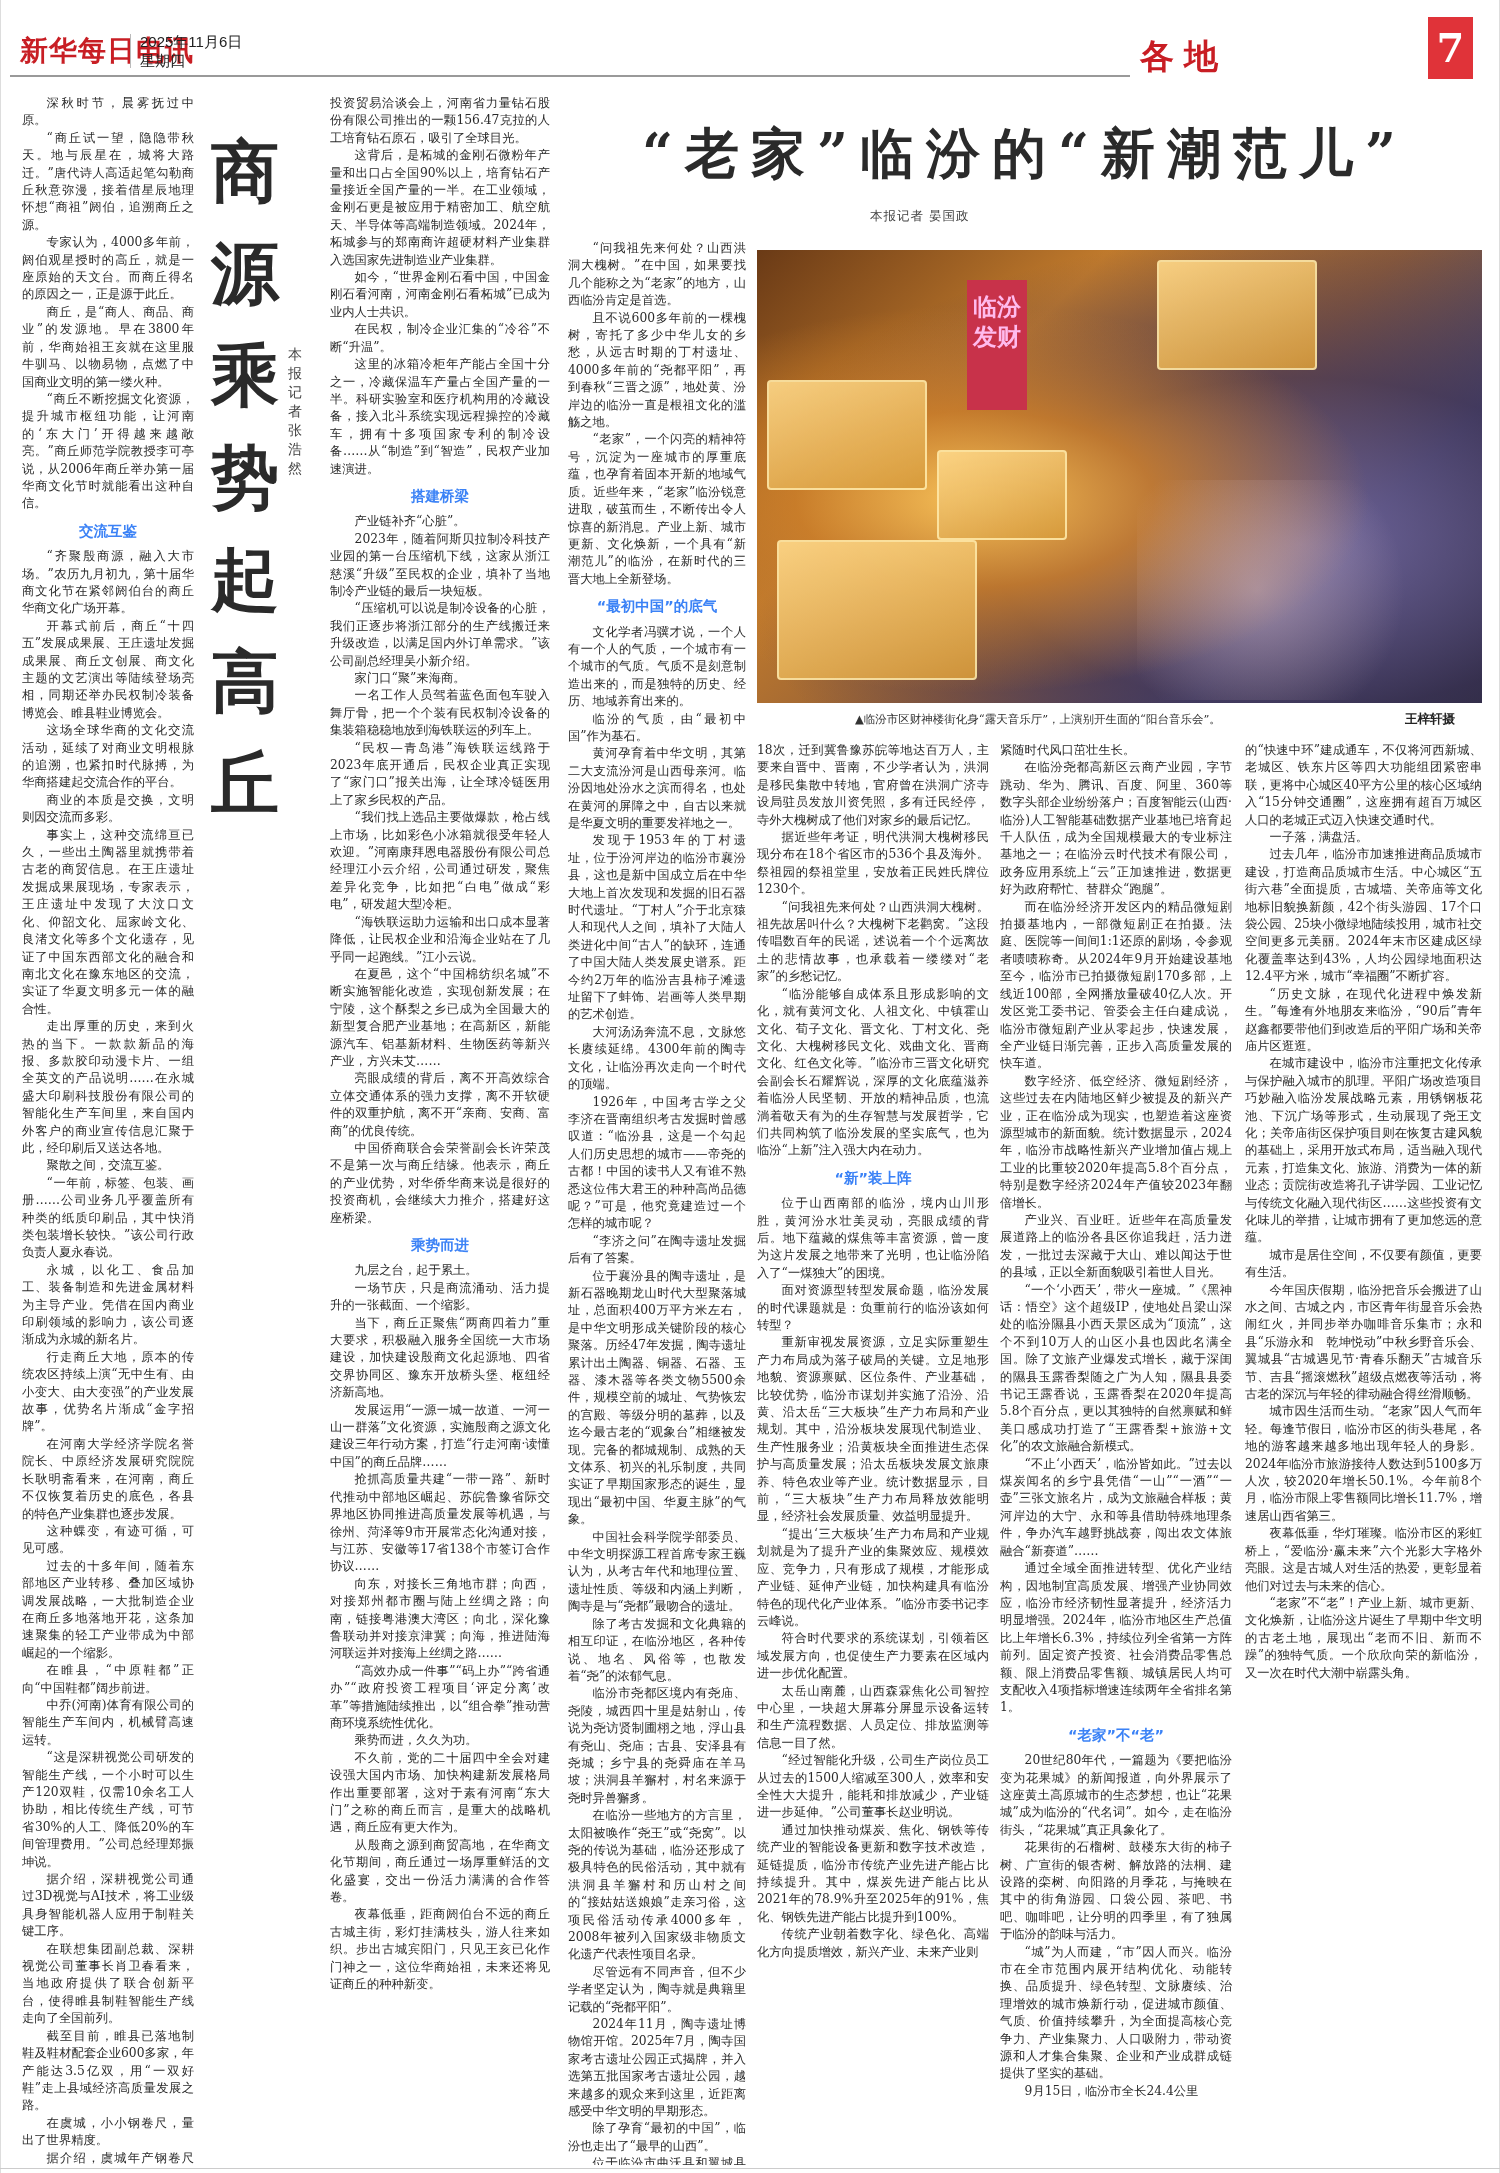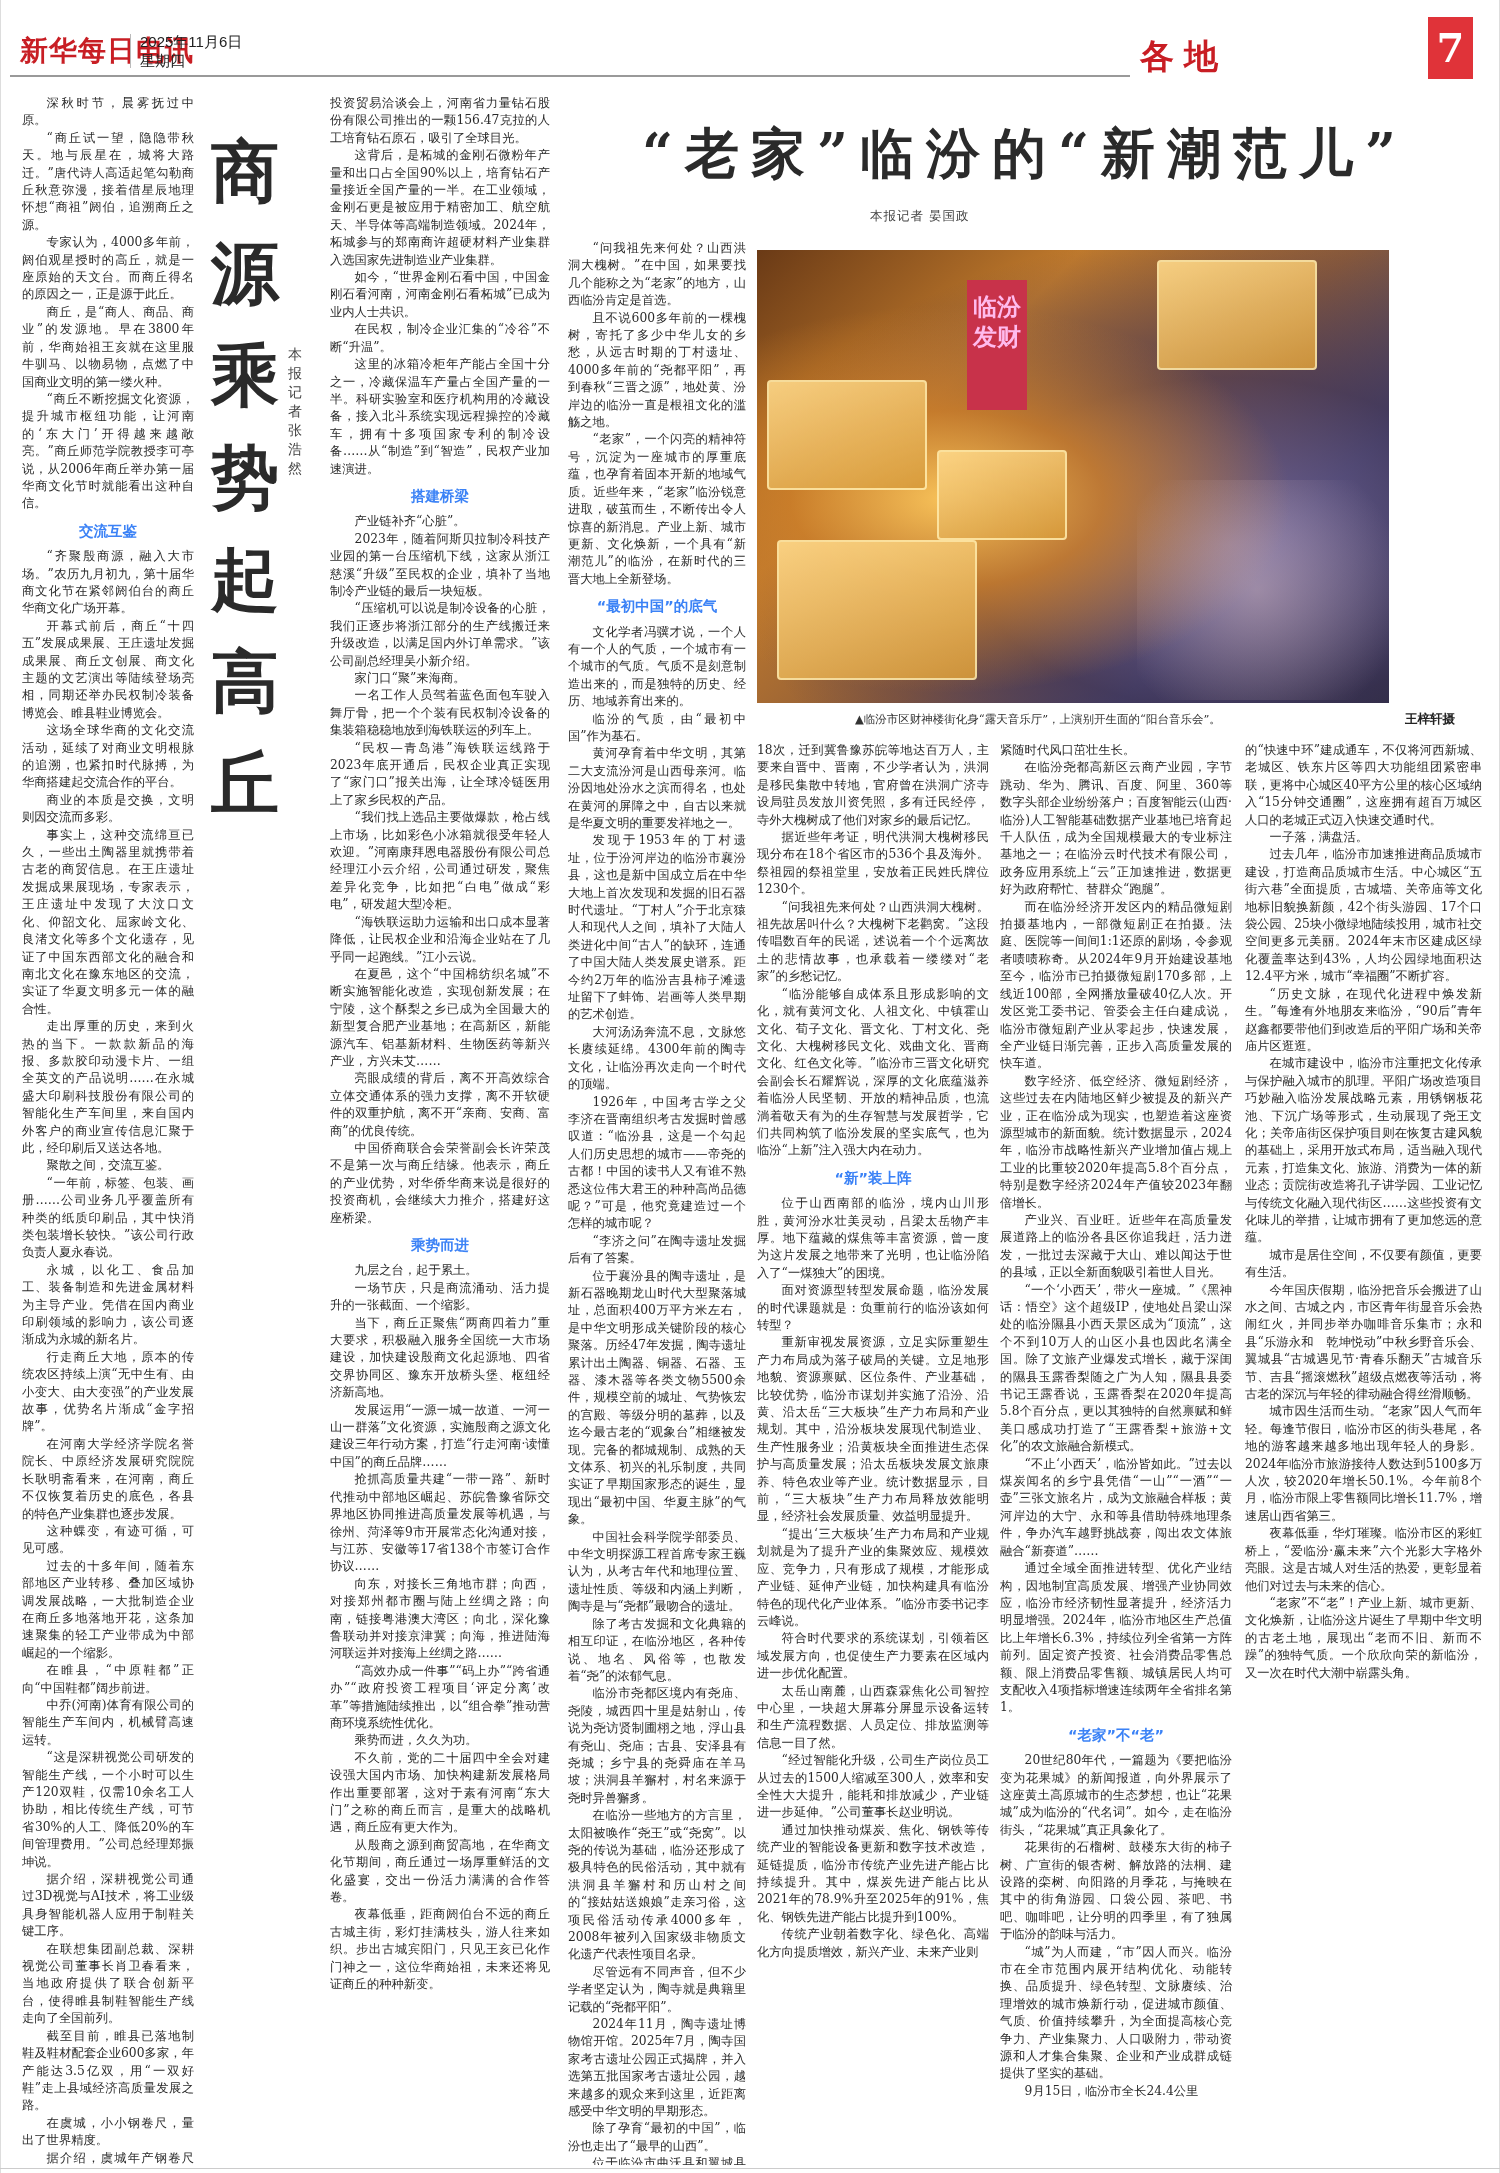--- a/index.html
+++ b/index.html
@@ -18,21 +18,21 @@
   .col p { text-indent: 2em; }
   .col p.noindent { text-indent: 0; }
   .subhead { font-family: "DejaVu Sans", "Liberation Sans", sans-serif; font-weight: bold; font-size: 14.5px; text-align: center; text-indent: 0 !important; margin: 10px 0 8px; color: #3b82f6; }
 
   .v-title { position: absolute; left: 205px; top: 120px; width: 80px; font-size: 68px; font-weight: bold; line-height: 102px; text-align: center; color: #2a2a2a; font-family: "DejaVu Serif", serif; }
   .v-byline { position: absolute; left: 288px; top: 345px; width: 20px; font-size: 14px; line-height: 19px; text-align: left; color: #444; }
 
   .r-title { position: absolute; left: 570px; top: 118px; width: 910px; text-align: center; font-size: 54px; font-weight: bold; letter-spacing: 12px; color: #2a2a2a; font-family: "DejaVu Serif", serif; }
   .r-byline { position: absolute; left: 870px; top: 208px; font-size: 12.5px; color: #444; letter-spacing: 1px; }
 
-  .photo { position: absolute; left: 757px; top: 250px; width: 632px; height: 453px; overflow: hidden;
+  .photo { position: absolute; left: 757px; top: 250px; width: 725px; height: 453px; overflow: hidden;
     background:
       radial-gradient(ellipse at 30% 55%, rgba(255,200,90,0.95) 0%, rgba(210,130,40,0.8) 25%, rgba(120,55,20,0) 55%),
       radial-gradient(ellipse at 75% 65%, rgba(120,110,170,0.8) 0%, rgba(60,50,90,0.6) 40%, rgba(30,25,40,0) 75%),
       linear-gradient(135deg, #6a3a16 0%, #c07a2c 30%, #8a5a3a 55%, #4a4565 75%, #2a2a38 100%); }
   .photo .roof { position: absolute; background: linear-gradient(160deg, #ffd98a, #d79a3a); border: 2px solid #ffe9a8; border-radius: 4px; opacity: 0.9; }
   .photo .sign { position: absolute; left: 210px; top: 30px; width: 60px; height: 130px; background: #c8324a; color: #fbe; font-size: 24px; line-height: 30px; text-align: center; padding-top: 12px; font-weight: bold; }
   .photo .crowd { position: absolute; left: 380px; top: 230px; width: 300px; height: 220px; background: radial-gradient(circle at 40% 50%, rgba(230,200,200,0.45), rgba(40,30,50,0) 70%); }
   .caption { position: absolute; left: 855px; top: 712px; font-size: 11.5px; color: #333; }
   .caption-credit { position: absolute; left: 1405px; top: 711px; font-size: 12.5px; font-weight: bold; color: #222; font-family: "DejaVu Sans", sans-serif; }
 
@@ -179,21 +179,21 @@
       <span class="caption-credit">王梓轩摄</span>
     </figcaption>
   </figure>
 
   <div class="col" style="left:757px; top:742px; width:232px; height:1423px;">
     <p class="noindent">18次，迁到冀鲁豫苏皖等地达百万人，主要来自晋中、晋南，不少学者认为，洪洞是移民集散中转地，官府曾在洪洞广济寺设局驻员发放川资凭照，多有迁民经停，寺外大槐树成了他们对家乡的最后记忆。</p>
     <p>据近些年考证，明代洪洞大槐树移民现分布在18个省区市的536个县及海外。祭祖园的祭祖堂里，安放着正民姓氏牌位1230个。</p>
     <p>“问我祖先来何处？山西洪洞大槐树。祖先故居叫什么？大槐树下老鹳窝。”这段传唱数百年的民谣，述说着一个个远离故土的悲情故事，也承载着一缕缕对“老家”的乡愁记忆。</p>
     <p>“临汾能够自成体系且形成影响的文化，就有黄河文化、人祖文化、中镇霍山文化、荀子文化、晋文化、丁村文化、尧文化、大槐树移民文化、戏曲文化、晋商文化、红色文化等。”临汾市三晋文化研究会副会长石耀辉说，深厚的文化底蕴滋养着临汾人民坚韧、开放的精神品质，也流淌着敬天有为的生存智慧与发展哲学，它们共同构筑了临汾发展的坚实底气，也为临汾“上新”注入强大内在动力。</p>
     <div class="subhead">“新”装上阵</div>
-    <p>位于山西南部的临汾，境内山川形胜，黄河汾水壮美灵动，吕梁太岳物产丰厚。地下蕴藏的煤焦等丰富资源，曾一度为这片发展之地带来了光明，也让临汾陷入了“一煤独大”的困境。</p>
+    <p>位于山西南部的临汾，境内山川形胜，黄河汾水壮美灵动，亮眼成绩的背后。地下蕴藏的煤焦等丰富资源，曾一度为这片发展之地带来了光明，也让临汾陷入了“一煤独大”的困境。</p>
     <p>面对资源型转型发展命题，临汾发展的时代课题就是：负重前行的临汾该如何转型？</p>
     <p>重新审视发展资源，立足实际重塑生产力布局成为落子破局的关键。立足地形地貌、资源禀赋、区位条件、产业基础，比较优势，临汾市谋划并实施了沿汾、沿黄、沿太岳“三大板块”生产力布局和产业规划。其中，沿汾板块发展现代制造业、生产性服务业；沿黄板块全面推进生态保护与高质量发展；沿太岳板块发展文旅康养、特色农业等产业。统计数据显示，目前，“三大板块”生产力布局释放效能明显，经济社会发展质量、效益明显提升。</p>
     <p>“提出‘三大板块’生产力布局和产业规划就是为了提升产业的集聚效应、规模效应、竞争力，只有形成了规模，才能形成产业链、延伸产业链，加快构建具有临汾特色的现代化产业体系。”临汾市委书记李云峰说。</p>
     <p>符合时代要求的系统谋划，引领着区域发展方向，也促使生产力要素在区域内进一步优化配置。</p>
     <p>太岳山南麓，山西森霖焦化公司智控中心里，一块超大屏幕分屏显示设备运转和生产流程数据、人员定位、排放监测等信息一目了然。</p>
     <p>“经过智能化升级，公司生产岗位员工从过去的1500人缩减至300人，效率和安全性大大提升，能耗和排放减少，产业链进一步延伸。”公司董事长赵业明说。</p>
     <p>通过加快推动煤炭、焦化、钢铁等传统产业的智能设备更新和数字技术改造，延链提质，临汾市传统产业先进产能占比持续提升。其中，煤炭先进产能占比从2021年的78.9%升至2025年的91%，焦化、钢铁先进产能占比提升到100%。</p>
     <p>传统产业朝着数字化、绿色化、高端化方向提质增效，新兴产业、未来产业则</p>
   </div>
 

